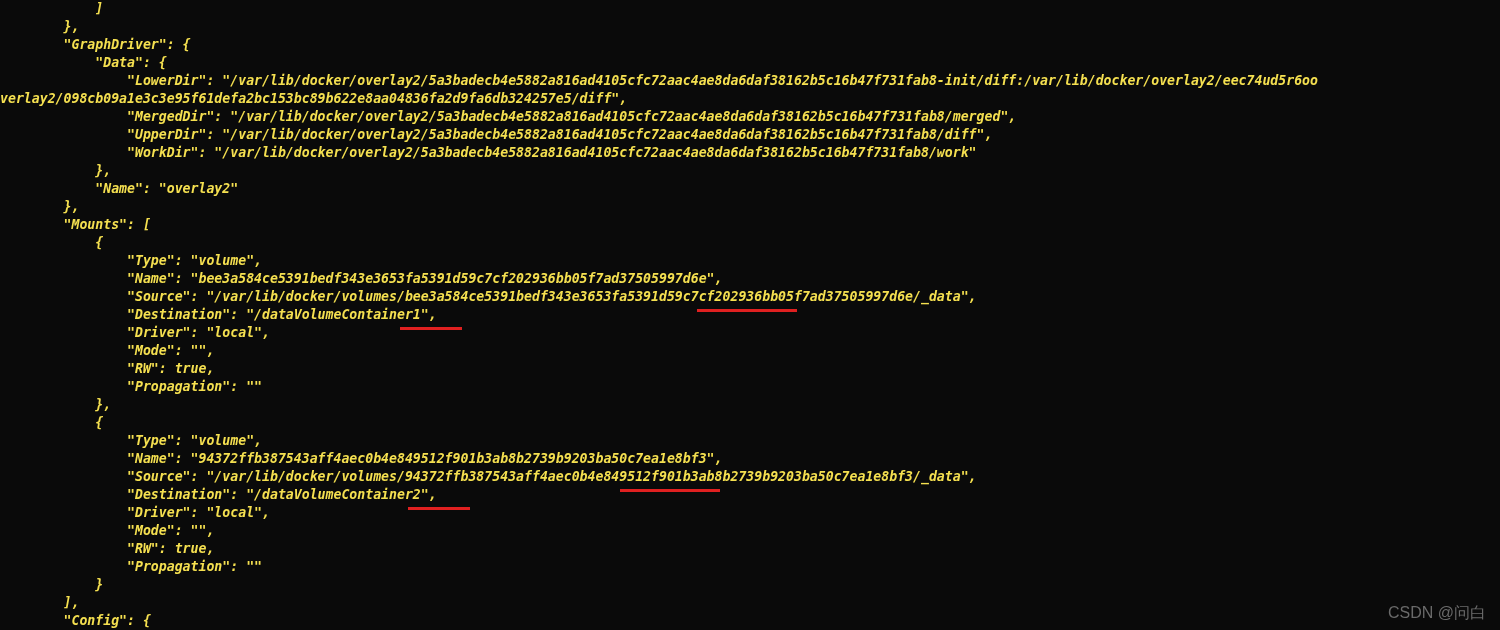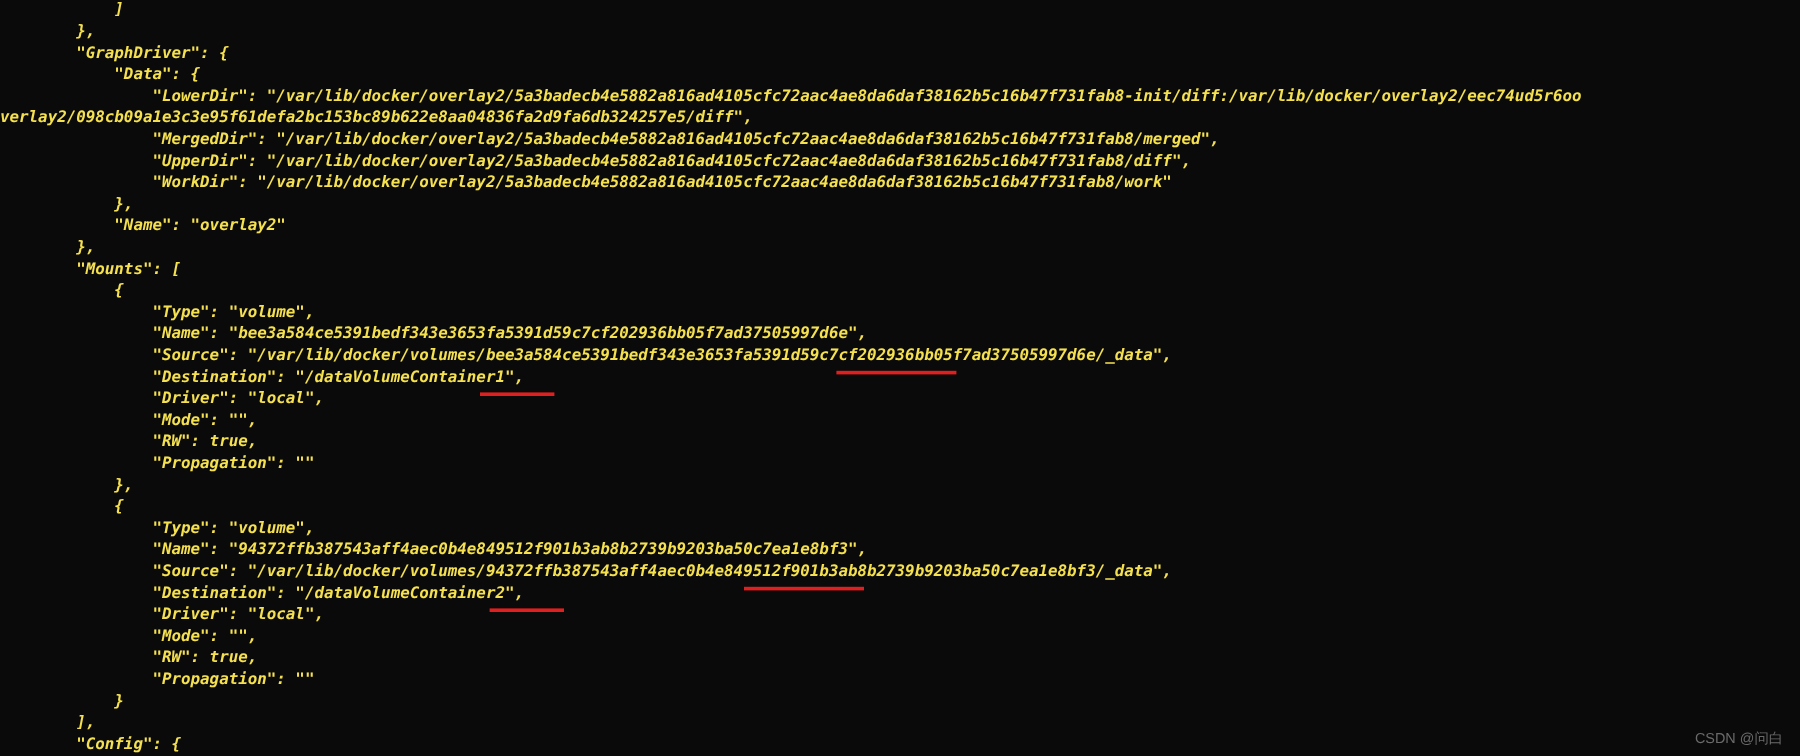--- a/index.html
+++ b/index.html
@@ -25,21 +25,21 @@
   .underline {
     position: absolute;
     height: 3px;
     background: #e02020;
   }
   .watermark {
     position: absolute;
     bottom: 6px;
     right: 14px;
     font-family: sans-serif;
-    font-size: 12px;
+    font-size: 16px;
     color: #6a6a6a;
     font-style: normal;
     font-weight: 400;
   }
 </style>
 </head>
 <body>
 
 <pre><span>            ]</span>
 <span>        },</span>

